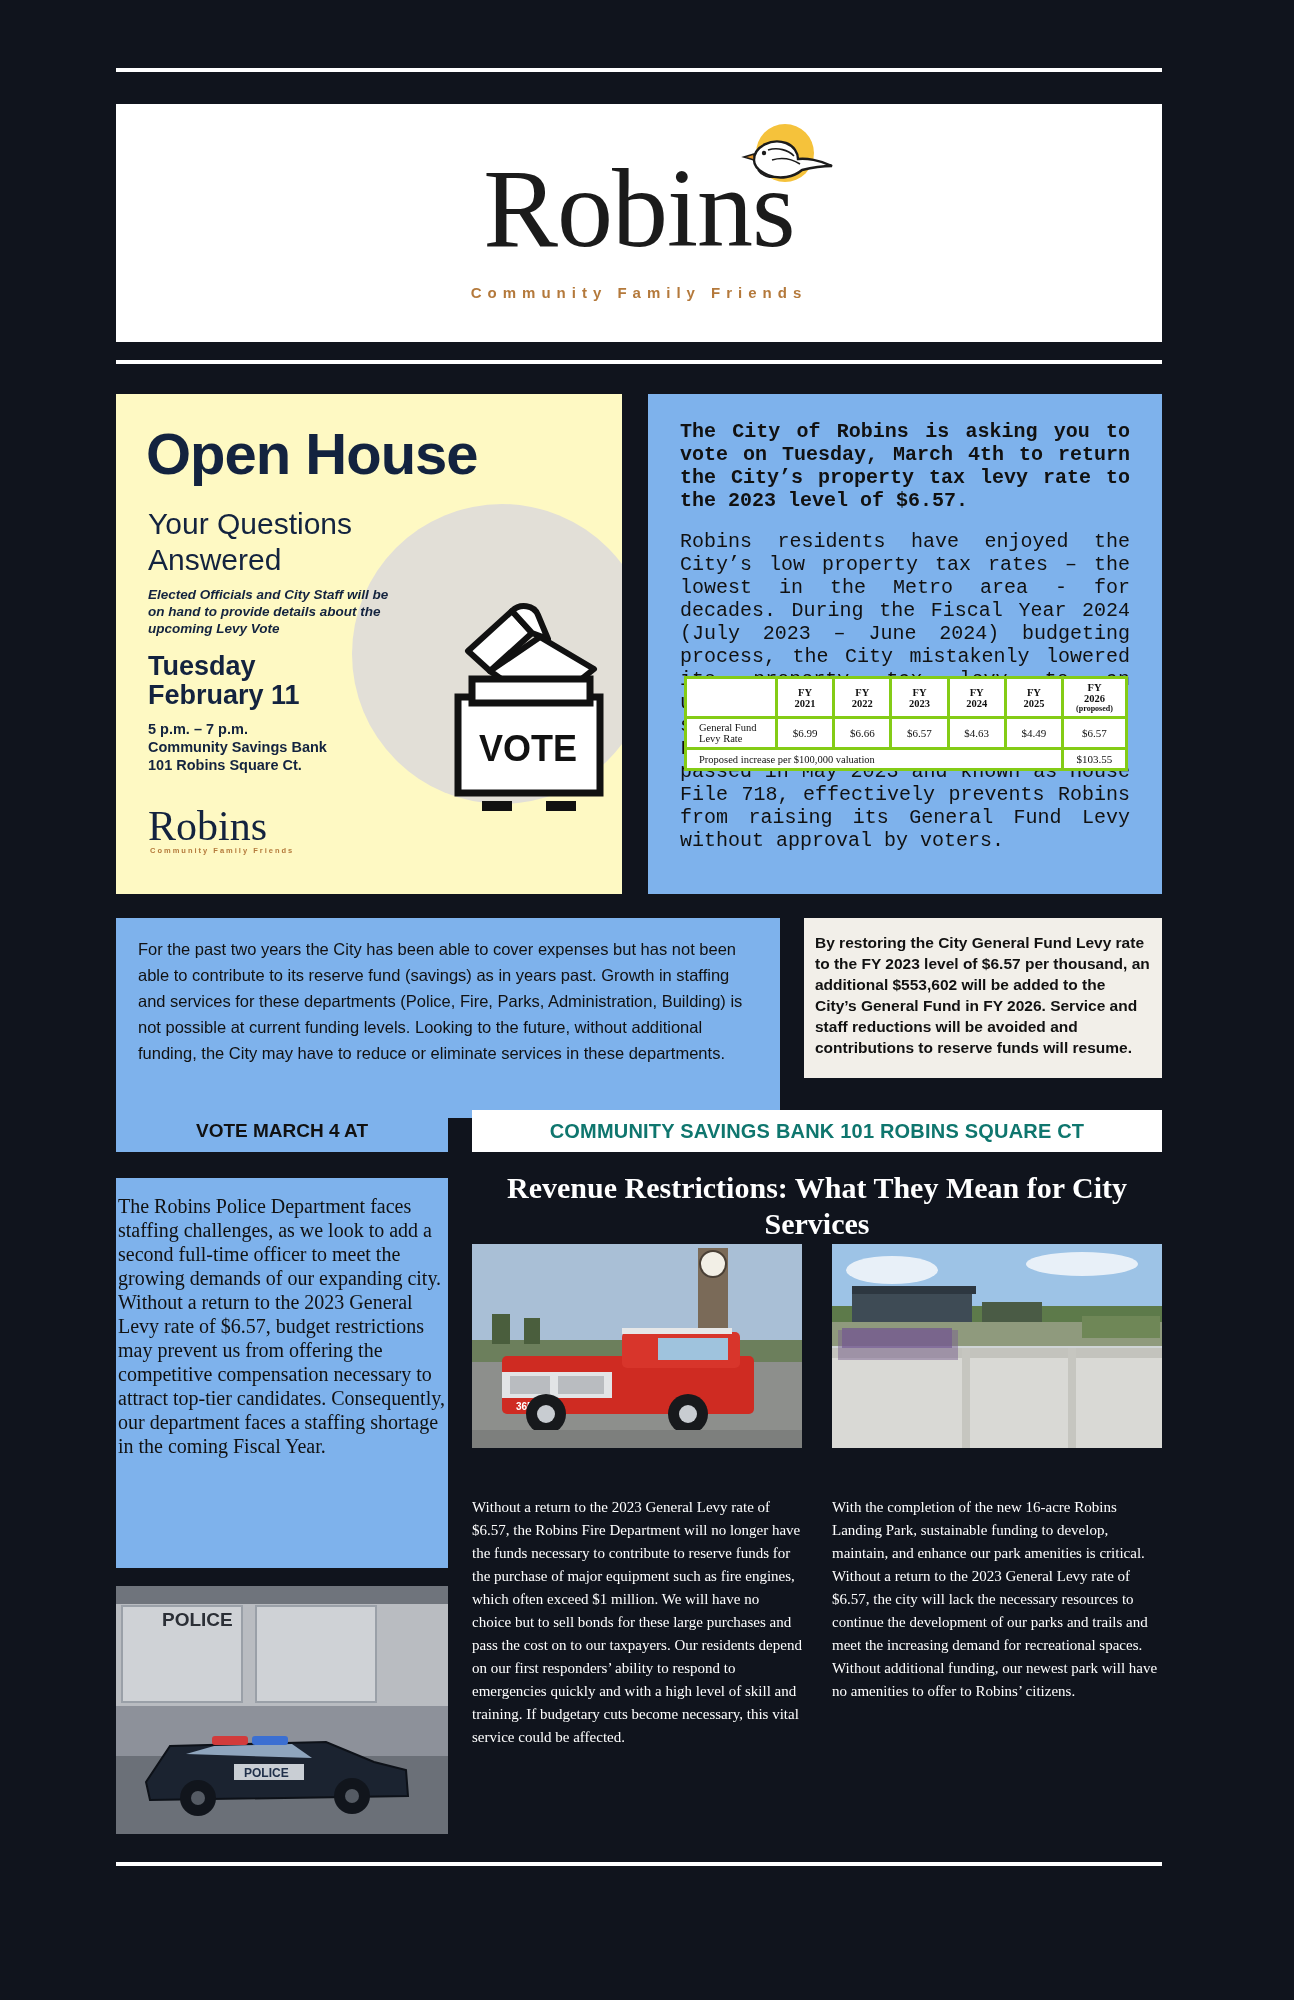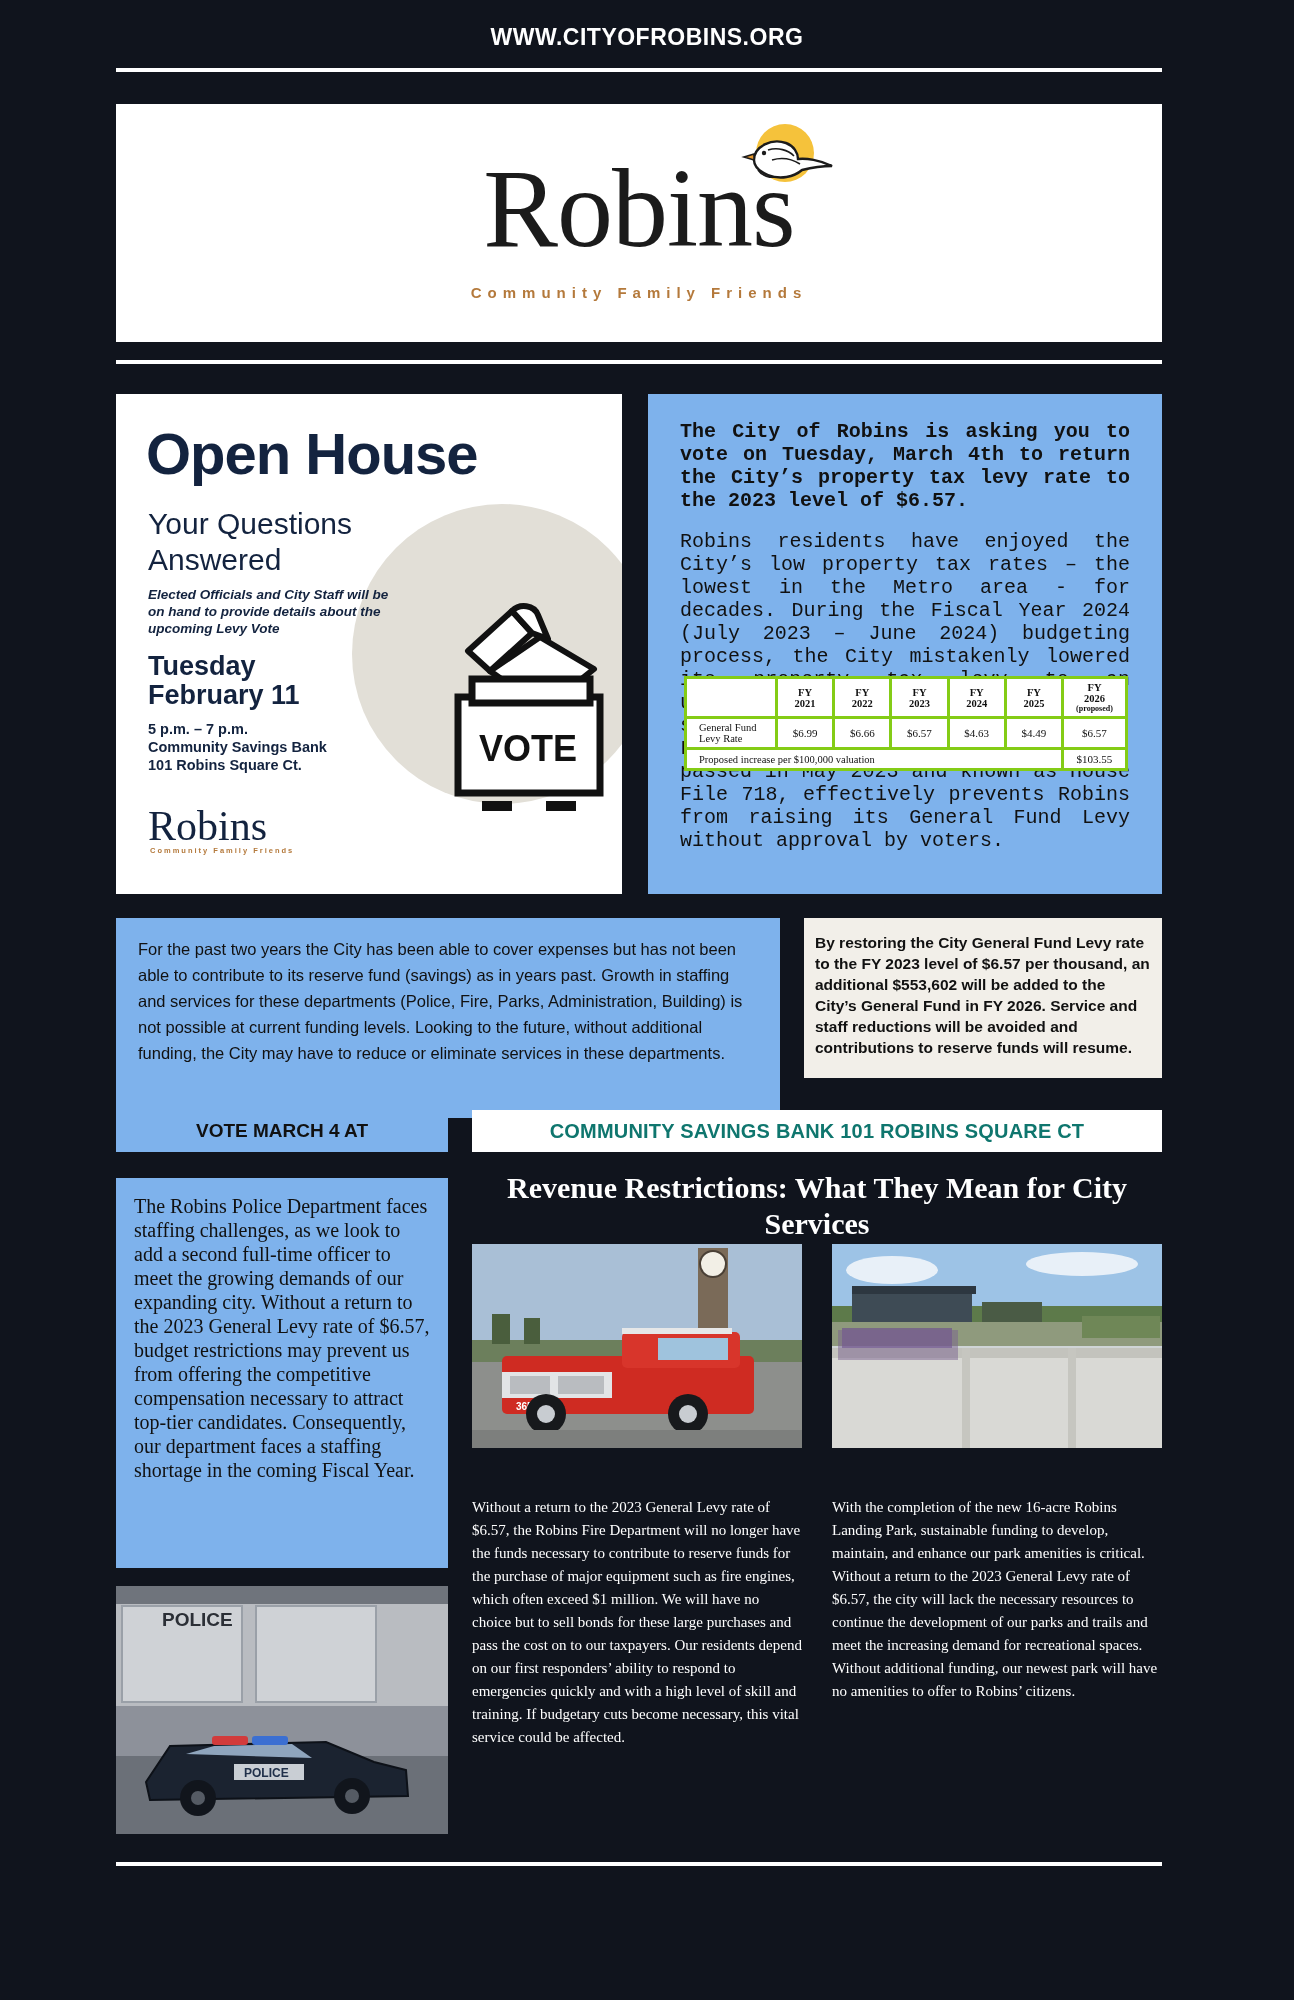--- a/index.html
+++ b/index.html
@@ -90,21 +90,21 @@
     width: 110px;
     height: 60px;
   }
   
   .flyer {
     position: absolute;
     left: 116px;
     top: 394px;
     width: 506px;
     height: 500px;
-    background: #ffffff;
+    background: #fef9c3;
     overflow: hidden;
   }
   .flyer-circle {
     position: absolute;
     right: -30px;
     top: 110px;
     width: 300px;
     height: 300px;
     border-radius: 50%;
     background: #e2dfd7;
@@ -294,21 +294,21 @@
   .police-box {
     position: absolute;
     left: 116px;
     top: 1178px;
     width: 332px;
     height: 390px;
     background: #7eb2ec;
   }
   .police-box p {
     margin: 0;
-    padding: 16px 18px;
+    padding: 16px 2px;
     font-family: "Liberation Serif", serif;
     font-size: 20px;
     line-height: 24px;
     color: #111;
   }
   .police-photo {
     position: absolute;
     left: 116px;
     top: 1586px;
     width: 332px;
@@ -361,21 +361,20 @@
   .col-fire p, .col-park p { margin: 0; }
   
   .sky { position: absolute; left:0; top:0; width:100%; height:100%; }
   
 </style>
 </head>
 <body>
 
 <div class="page">
 
-  <div class="site-url">WWW.CITYOFROBINS.ORG</div>
   <div class="rule" style="left:116px; top:68px; width:1046px;"></div>
 
   <div class="logo-panel">
     <div class="logo-wrap">
       <div class="sun"></div>
       <svg class="bird" viewBox="0 0 110 60">
         <path d="M26 30 C26 16, 44 8, 58 13 C66 16, 70 23, 70 29 C78 28, 92 30, 104 36 C92 36, 82 38, 74 40 C66 47, 52 50, 40 45 C30 41, 26 36, 26 30 Z" fill="#ffffff" stroke="#1b1b1b" stroke-width="2.4"></path>
         <path d="M40 20 C50 17, 60 20, 66 26" fill="none" stroke="#1b1b1b" stroke-width="1.6"></path>
         <path d="M44 30 C54 27, 64 29, 72 34" fill="none" stroke="#1b1b1b" stroke-width="1.6"></path>
         <circle cx="36" cy="23" r="2.2" fill="#1b1b1b"></circle>

